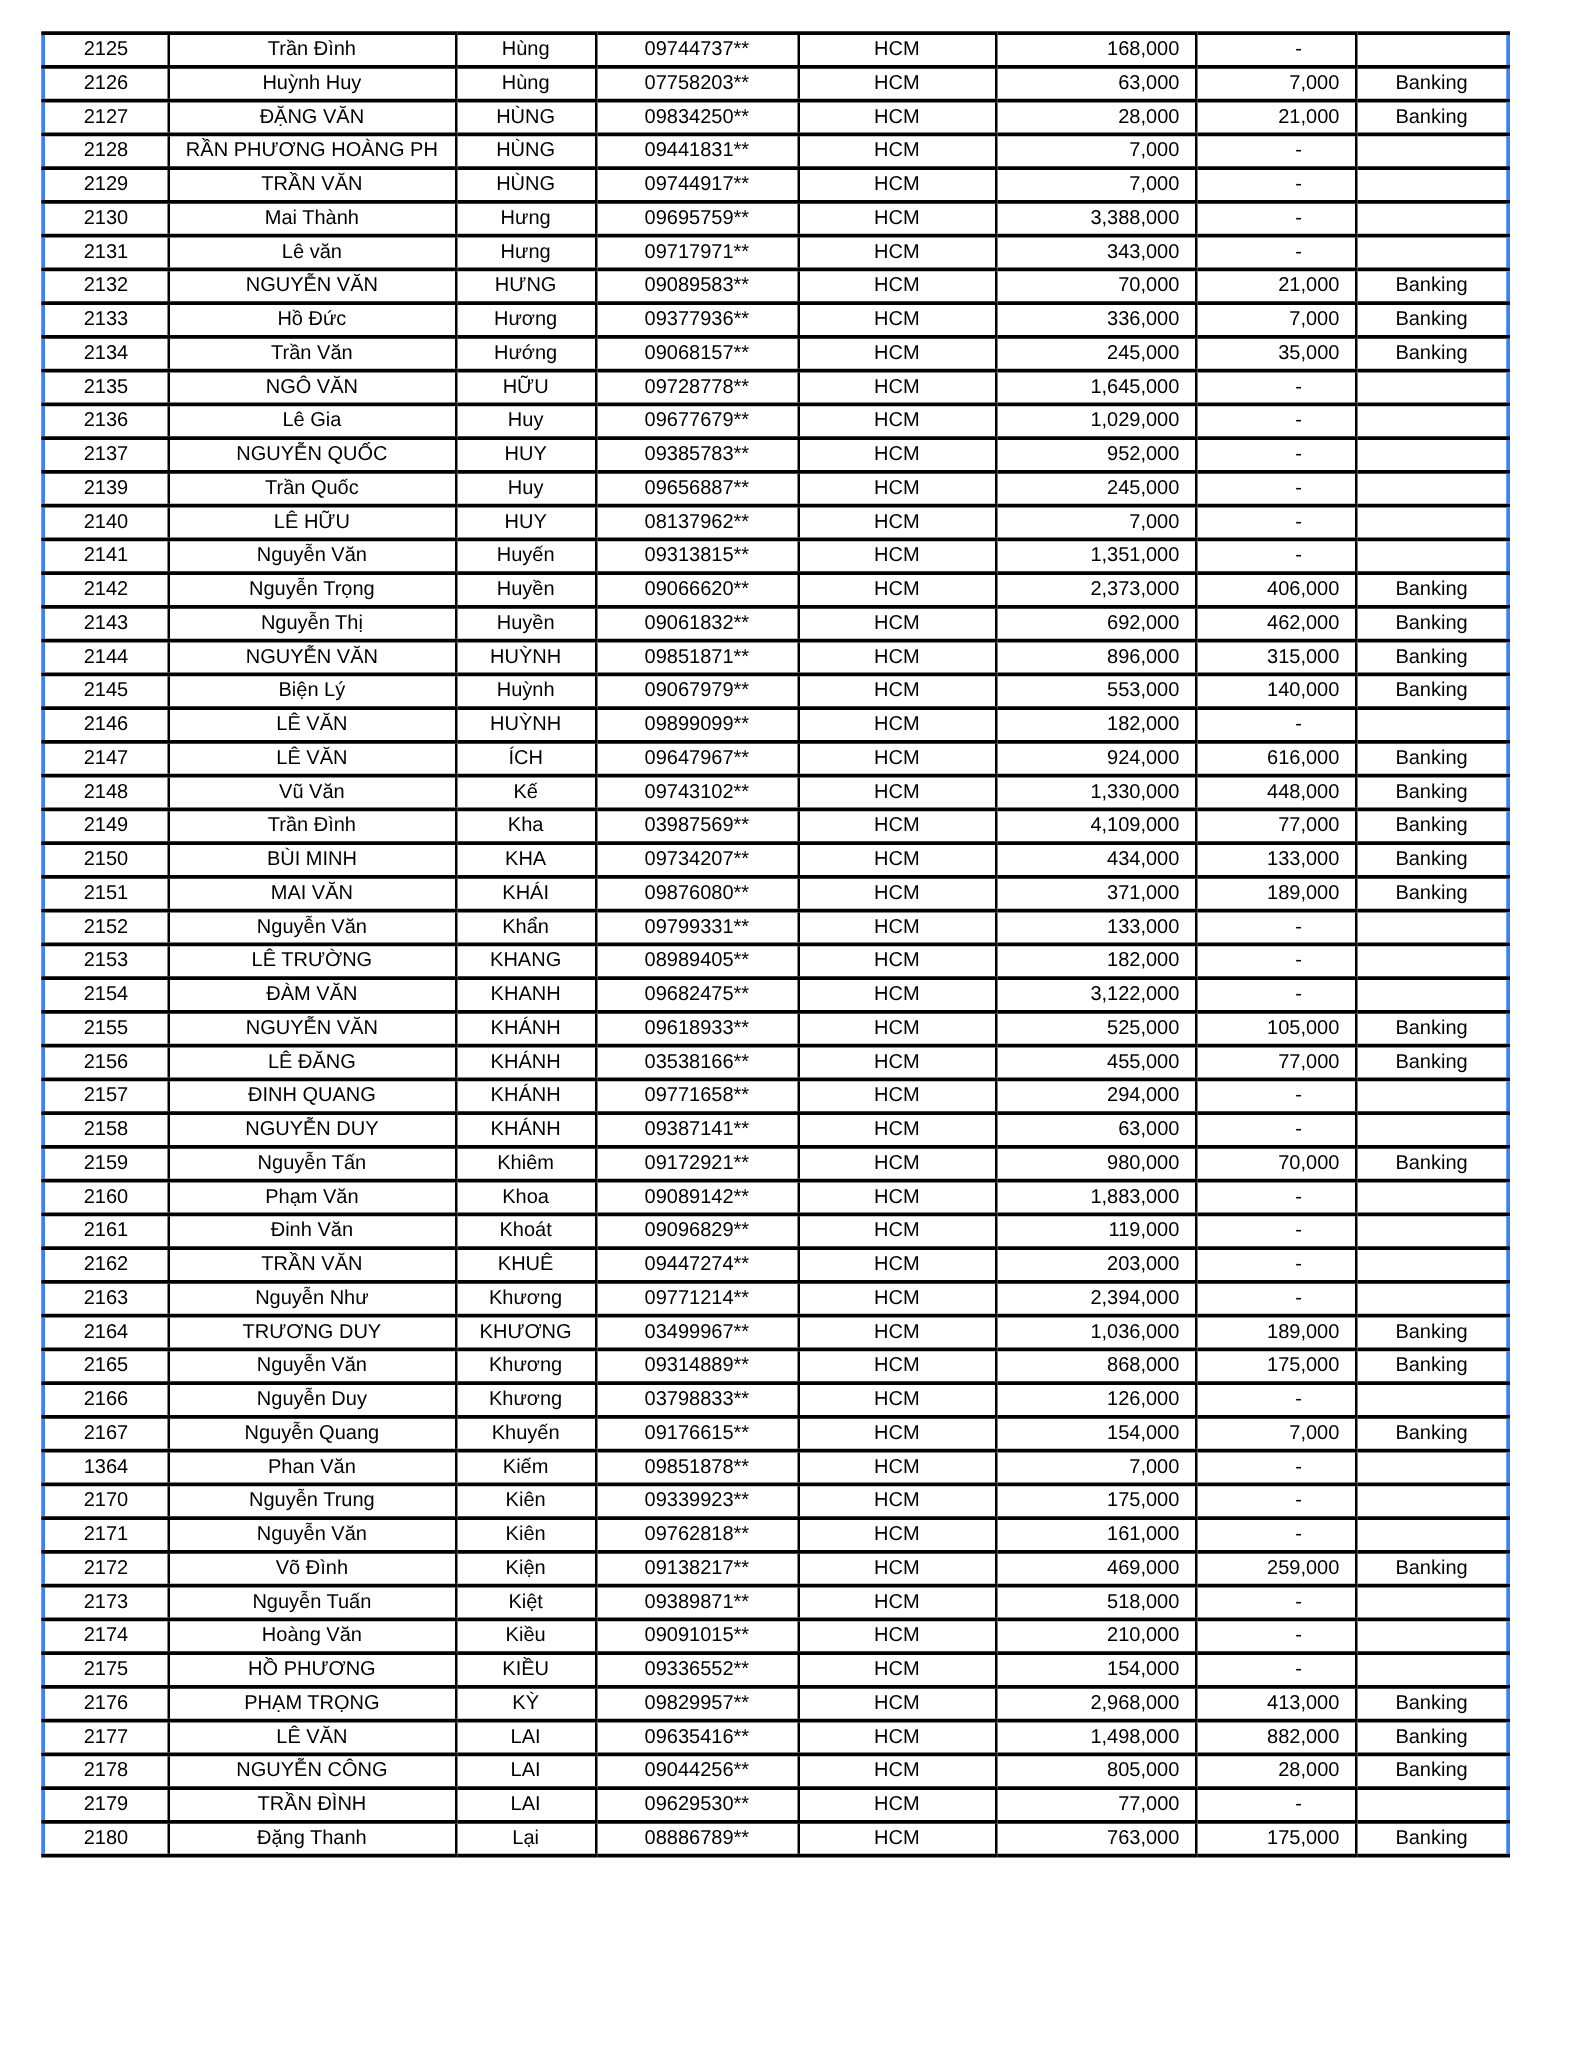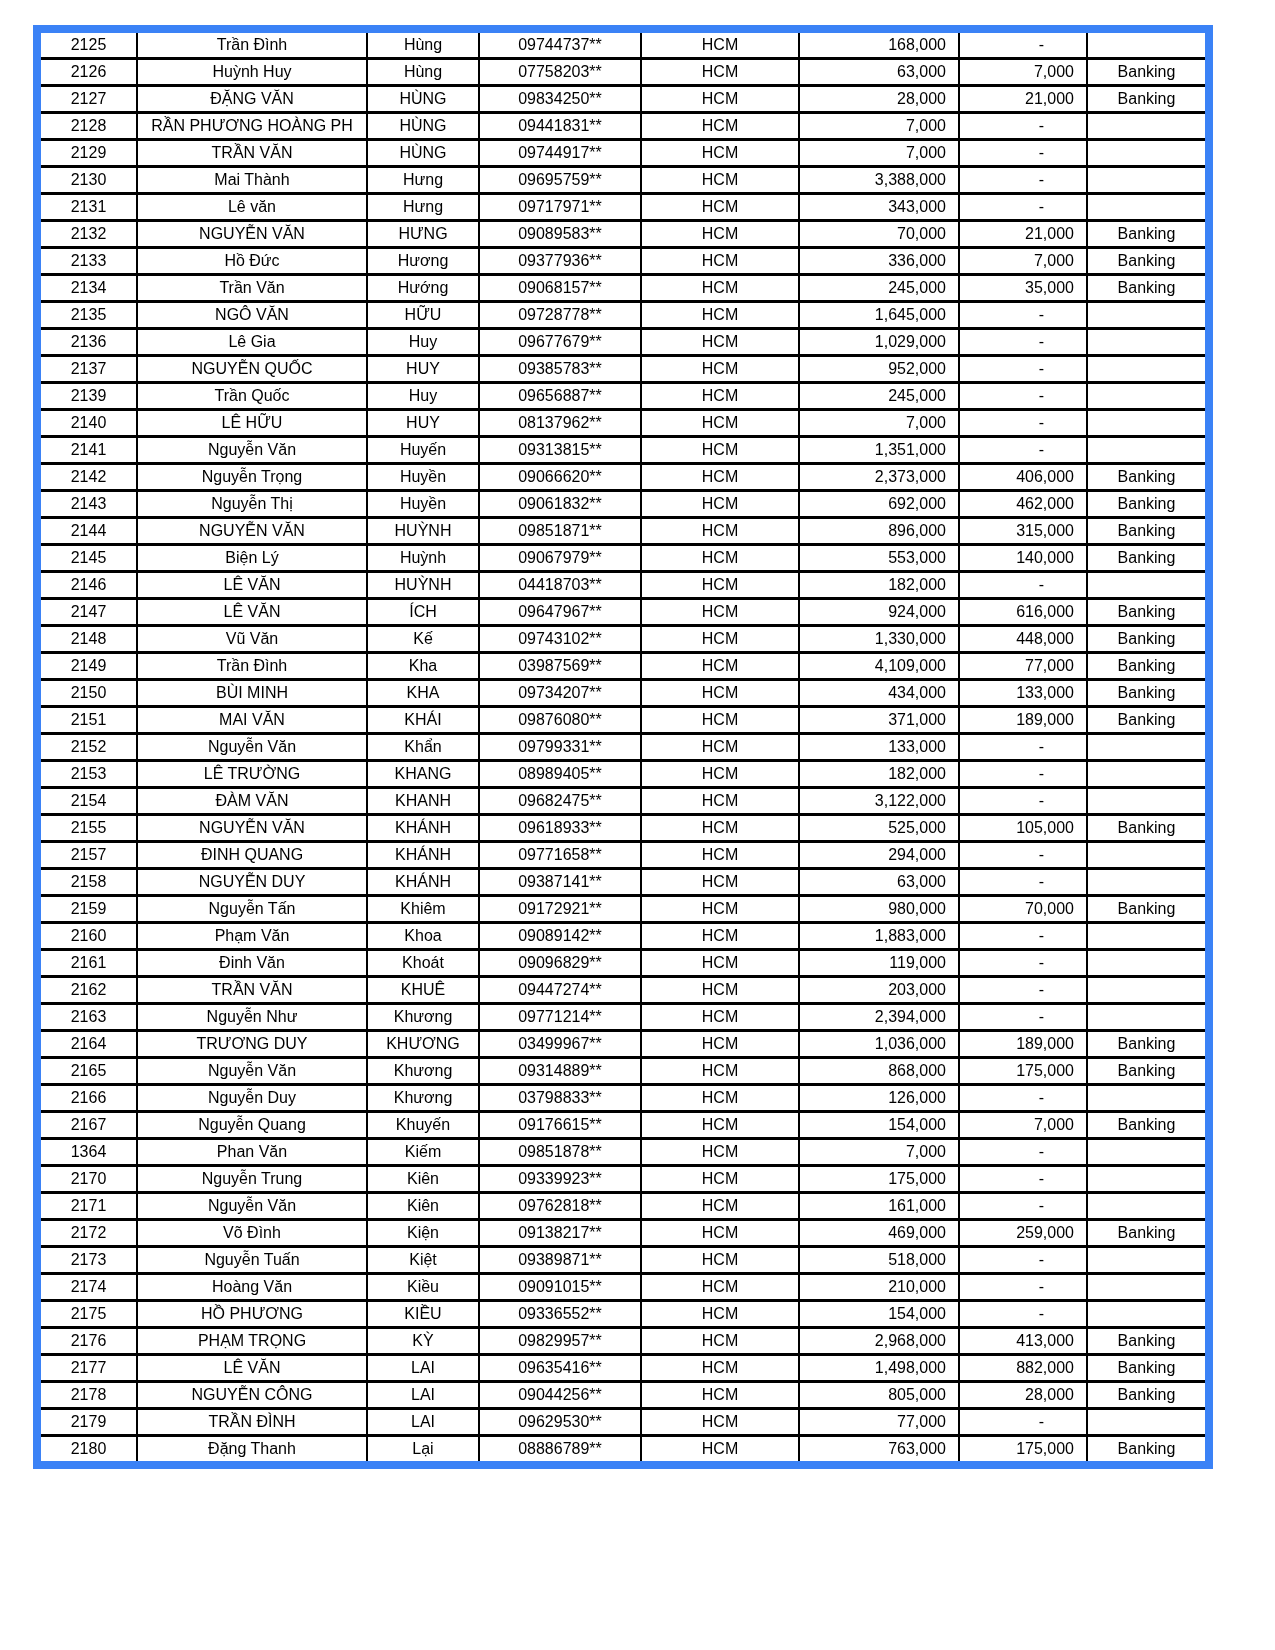--- a/index.html
+++ b/index.html
@@ -17,21 +17,21 @@
     position: relative;
     width: 1275px;
     height: 1650px;
     background: #ffffff;
     overflow: hidden;
   }
   table.data-table {
     border-collapse: collapse;
     table-layout: fixed;
     margin: 25px 0 0 33px;
-    border: 8px solid #3b82f6;
+    border: 3px solid #3b82f6;
   }
   .data-table td {
     border: 2px solid #000000;
     border-top-width: 3px;
     border-bottom-width: 3px;
     height: 24px;
     line-height: 24px;
     font-size: 16px;
     padding: 0;
     text-align: center;
@@ -271,21 +271,21 @@
     <td>09067979**</td>
     <td>HCM</td>
     <td>553,000</td>
     <td>140,000</td>
     <td>Banking</td>
   </tr>
         <tr>
     <td>2146</td>
     <td>LÊ VĂN</td>
     <td>HUỲNH</td>
-    <td>04418703**</td>
+    <td>09899099**</td>
     <td>HCM</td>
     <td>182,000</td>
     <td class="dash">-</td>
     <td class="empty"></td>
   </tr>
         <tr>
     <td>2147</td>
     <td>LÊ VĂN</td>
     <td>ÍCH</td>
     <td>09647967**</td>
@@ -365,20 +365,30 @@
     <td class="empty"></td>
   </tr>
         <tr>
     <td>2155</td>
     <td>NGUYỄN VĂN</td>
     <td>KHÁNH</td>
     <td>09618933**</td>
     <td>HCM</td>
     <td>525,000</td>
     <td>105,000</td>
+    <td>Banking</td>
+  </tr>
+        <tr>
+    <td>2156</td>
+    <td>LÊ ĐĂNG</td>
+    <td>KHÁNH</td>
+    <td>03538166**</td>
+    <td>HCM</td>
+    <td>455,000</td>
+    <td>77,000</td>
     <td>Banking</td>
   </tr>
         <tr>
     <td>2157</td>
     <td>ĐINH QUANG</td>
     <td>KHÁNH</td>
     <td>09771658**</td>
     <td>HCM</td>
     <td>294,000</td>
     <td class="dash">-</td>

